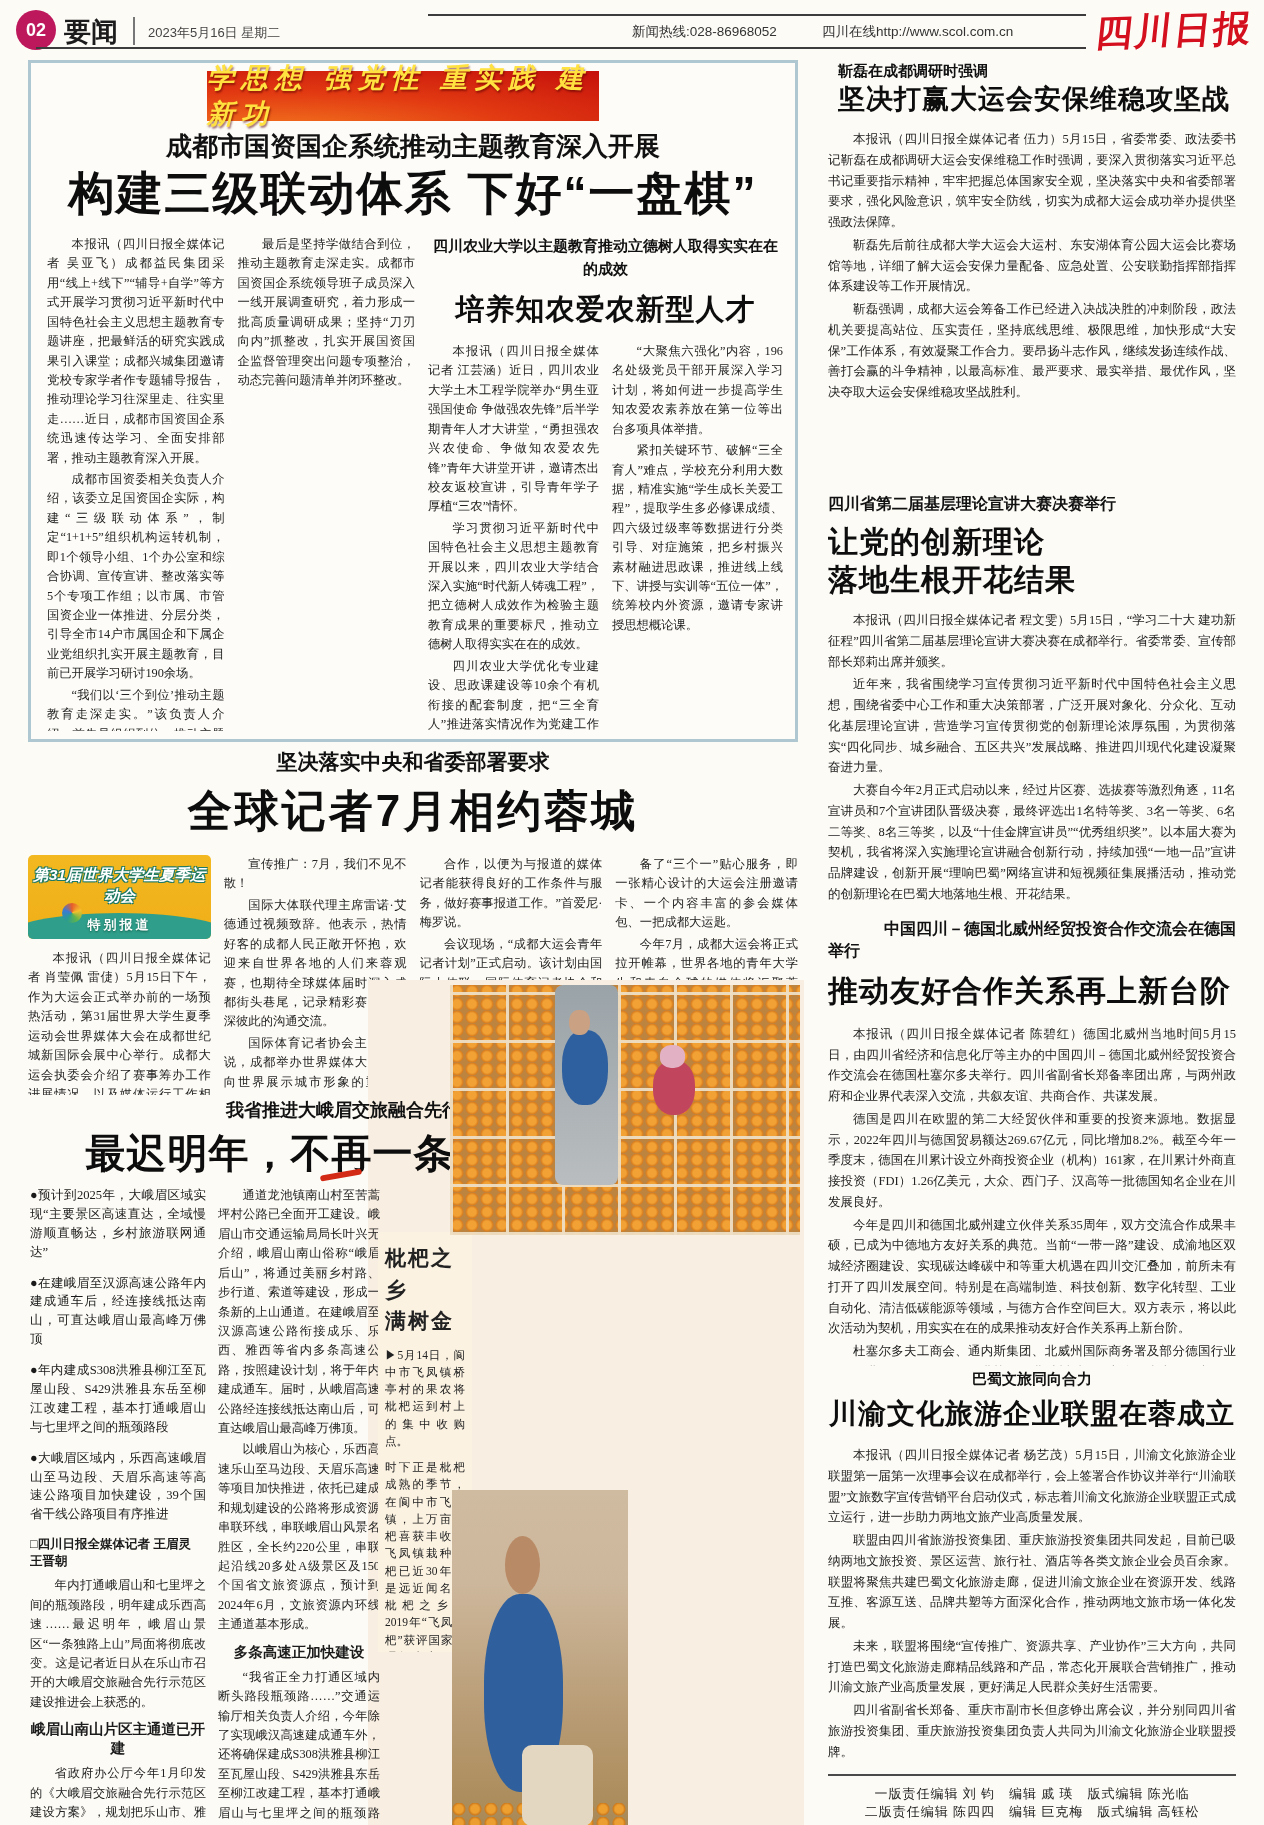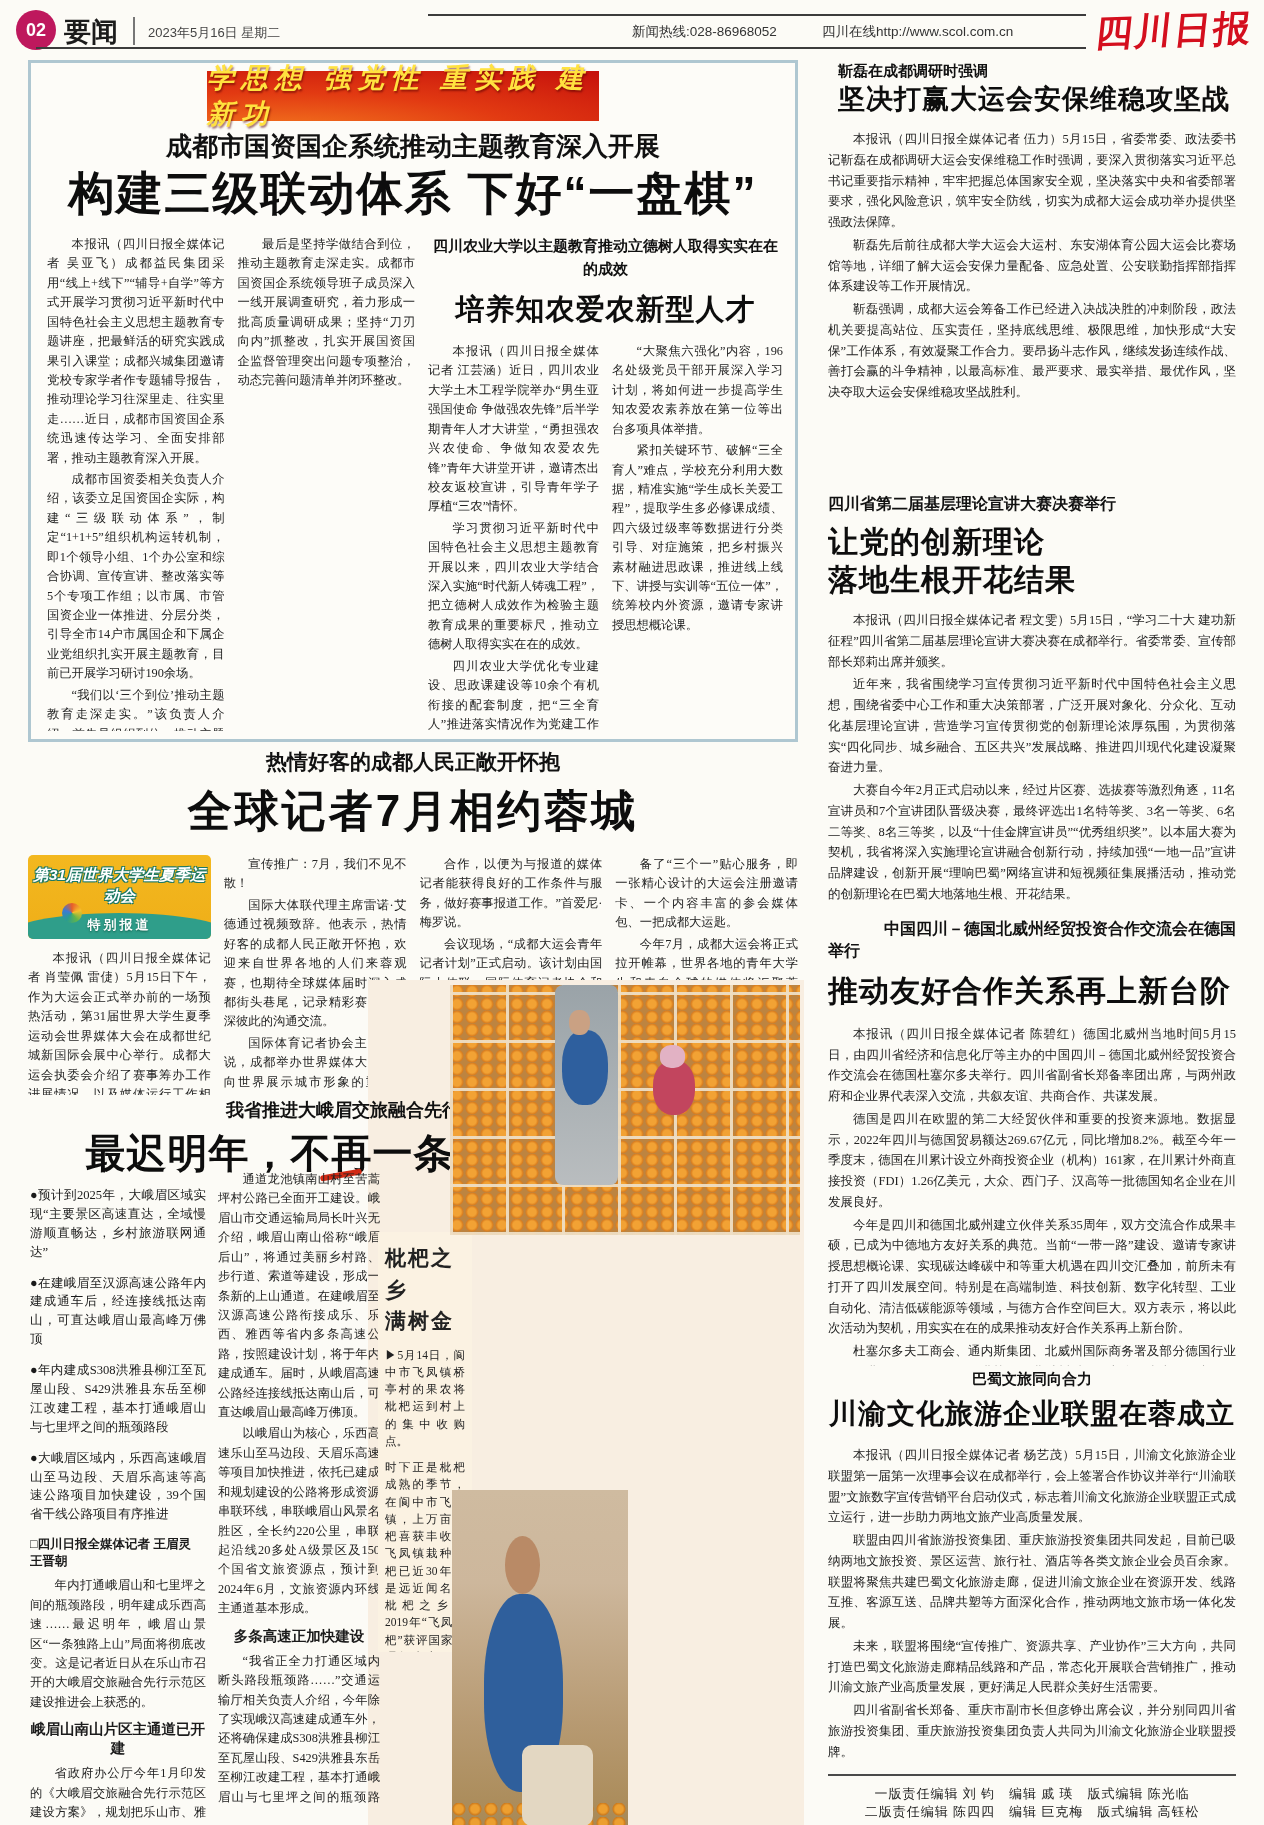--- a/index.html
+++ b/index.html
@@ -107,21 +107,21 @@
           <div class="col bodytxt">
               <p>“大聚焦六强化”内容，196名处级党员干部开展深入学习计划，将如何进一步提高学生知农爱农素养放在第一位等出台多项具体举措。</p>
               <p>紧扣关键环节、破解“三全育人”难点，学校充分利用大数据，精准实施“学生成长关爱工程”，提取学生多必修课成绩、四六级过级率等数据进行分类引导、对症施策，把乡村振兴素材融进思政课，推进线上线下、讲授与实训等“五位一体”，统筹校内外资源，邀请专家讲授思想概论课。</p>
             </div>
         </div>
       </div>
     </div>
   </div>
 
   <div class="abs" style="left:28px;top:748px;width:770px;height:345px">
-    <div class="kick centered" style="font-size:21px">热情好客的成都人民正敞开怀抱</div>
+    <div class="kick centered" style="font-size:21px">坚决落实中央和省委部署要求</div>
     <div class="hl centered" style="font-size:44px;margin-top:6px;letter-spacing:3px">全球记者7月相约蓉城</div>
     <div class="colwrap" style="margin-top:14px">
       <div class="col" style="height:240px">
         <div class="uniB" style="height:84px;margin-bottom:10px">
           <div class="l1">第31届世界大学生夏季运动会</div>
           <div class="wave"></div>
           <div class="torch"></div>
           <div class="l2">特别报道</div>
         </div>
         <div class="bodytxt" style="height:146px;overflow:hidden">
@@ -159,21 +159,21 @@
         </div>
       <div class="byline">□四川日报全媒体记者 王眉灵 王晋朝</div>
       <div class="bodytxt">
           <p>年内打通峨眉山和七里坪之间的瓶颈路段，明年建成乐西高速……最迟明年，峨眉山景区“一条独路上山”局面将彻底改变。这是记者近日从在乐山市召开的大峨眉交旅融合先行示范区建设推进会上获悉的。</p>
         </div>
       <div class="subhead">峨眉山南山片区主通道已开建</div>
       <div class="bodytxt">
           <p>省政府办公厅今年1月印发的《大峨眉交旅融合先行示范区建设方案》，规划把乐山市、雅安市和眉山市的21个县（市）区作为大峨眉区域，探索全省交旅深度融合发展路径。预计到2025年，大峨眉区域实现“主要景区高速直达，全域慢游顺直畅达，乡村旅游联网通达”，有力支撑大峨眉建设世界重要旅游目的地。这是全国首个在国家中长远交旅融合示范区的实质性举行。</p>
         </div>
     </div>
-    <div class="abs" style="left:190px;top:72px;width:162px;height:637px;overflow:hidden">
+    <div class="abs" style="left:190px;top:88px;width:162px;height:637px;overflow:hidden">
       <div class="bodytxt">
           <p>通道龙池镇南山村至苦蒿坪村公路已全面开工建设。峨眉山市交通运输局局长叶兴无介绍，峨眉山南山俗称“峨眉后山”，将通过美丽乡村路、步行道、索道等建设，形成一条新的上山通道。在建峨眉至汉源高速公路衔接成乐、乐西、雅西等省内多条高速公路，按照建设计划，将于年内建成通车。届时，从峨眉高速公路经连接线抵达南山后，可直达峨眉山最高峰万佛顶。</p>
           <p>以峨眉山为核心，乐西高速乐山至马边段、天眉乐高速等项目加快推进，依托已建成和规划建设的公路将形成资源串联环线，串联峨眉山风景名胜区，全长约220公里，串联起沿线20多处A级景区及150个国省文旅资源点，预计到2024年6月，文旅资源内环线主通道基本形成。</p>
         </div>
       <div class="subhead">多条高速正加快建设</div>
       <div class="bodytxt">
           <p>“我省正全力打通区域内断头路段瓶颈路……”交通运输厅相关负责人介绍，今年除了实现峨汉高速建成通车外，还将确保建成S308洪雅县柳江至瓦屋山段、S429洪雅县东岳至柳江改建工程，基本打通峨眉山与七里坪之间的瓶颈路段，推动先行示范区建设提速开展。</p>
         </div>
     </div>
   </div>
@@ -224,21 +224,21 @@
           <p>大赛自今年2月正式启动以来，经过片区赛、选拔赛等激烈角逐，11名宣讲员和7个宣讲团队晋级决赛，最终评选出1名特等奖、3名一等奖、6名二等奖、8名三等奖，以及“十佳金牌宣讲员”“优秀组织奖”。以本届大赛为契机，我省将深入实施理论宣讲融合创新行动，持续加强“一地一品”宣讲品牌建设，创新开展“理响巴蜀”网络宣讲和短视频征集展播活动，推动党的创新理论在巴蜀大地落地生根、开花结果。</p>
         </div>
     </div>
 
     <div class="art" style="left:0;top:856px;width:100%;height:448px">
       <div class="kick" style="font-size:16px;line-height:1.4;text-indent:3.5em">中国四川－德国北威州经贸投资合作交流会在德国举行</div>
       <div class="hl" style="font-size:30px;margin:8px 0 12px">推动友好合作关系再上新台阶</div>
       <div class="bodytxt rbody">
           <p>本报讯（四川日报全媒体记者 陈碧红）德国北威州当地时间5月15日，由四川省经济和信息化厅等主办的中国四川－德国北威州经贸投资合作交流会在德国杜塞尔多夫举行。四川省副省长郑备率团出席，与两州政府和企业界代表深入交流，共叙友谊、共商合作、共谋发展。</p>
           <p>德国是四川在欧盟的第二大经贸伙伴和重要的投资来源地。数据显示，2022年四川与德国贸易额达269.67亿元，同比增加8.2%。截至今年一季度末，德国在川累计设立外商投资企业（机构）161家，在川累计外商直接投资（FDI）1.26亿美元，大众、西门子、汉高等一批德国知名企业在川发展良好。</p>
-          <p>今年是四川和德国北威州建立伙伴关系35周年，双方交流合作成果丰硕，已成为中德地方友好关系的典范。当前“一带一路”建设、邀请专家讲授思想概论课、实现碳达峰碳中和等重大机遇在四川交汇叠加，前所未有打开了四川发展空间。特别是在高端制造、科技创新、数字化转型、工业自动化、清洁低碳能源等领域，与德方合作空间巨大。双方表示，将以此次活动为契机，用实实在在的成果推动友好合作关系再上新台阶。</p>
+          <p>今年是四川和德国北威州建立伙伴关系35周年，双方交流合作成果丰硕，已成为中德地方友好关系的典范。当前“一带一路”建设、成渝地区双城经济圈建设、实现碳达峰碳中和等重大机遇在四川交汇叠加，前所未有打开了四川发展空间。特别是在高端制造、科技创新、数字化转型、工业自动化、清洁低碳能源等领域，与德方合作空间巨大。双方表示，将以此次活动为契机，用实实在在的成果推动友好合作关系再上新台阶。</p>
           <p>杜塞尔多夫工商会、通内斯集团、北威州国际商务署及部分德国行业冠军企业、德国隐形冠军企业协会、北威州对外经贸合作专家70余家德国知名机构、协会和企业，四川省能源、金融部门、商务厅和金融机构参会。</p>
         </div>
     </div>
 
     <div class="art" style="left:0;top:1308px;width:100%;height:400px">
       <div class="kick centered" style="font-size:15px">巴蜀文旅同向合力</div>
       <div class="hl centered" style="font-size:28px;margin:6px 0 12px">川渝文化旅游企业联盟在蓉成立</div>
       <div class="bodytxt rbody">
           <p>本报讯（四川日报全媒体记者 杨艺茂）5月15日，川渝文化旅游企业联盟第一届第一次理事会议在成都举行，会上签署合作协议并举行“川渝联盟”文旅数字宣传营销平台启动仪式，标志着川渝文化旅游企业联盟正式成立运行，进一步助力两地文旅产业高质量发展。</p>
           <p>联盟由四川省旅游投资集团、重庆旅游投资集团共同发起，目前已吸纳两地文旅投资、景区运营、旅行社、酒店等各类文旅企业会员百余家。联盟将聚焦共建巴蜀文化旅游走廊，促进川渝文旅企业在资源开发、线路互推、客源互送、品牌共塑等方面深化合作，推动两地文旅市场一体化发展。</p>

